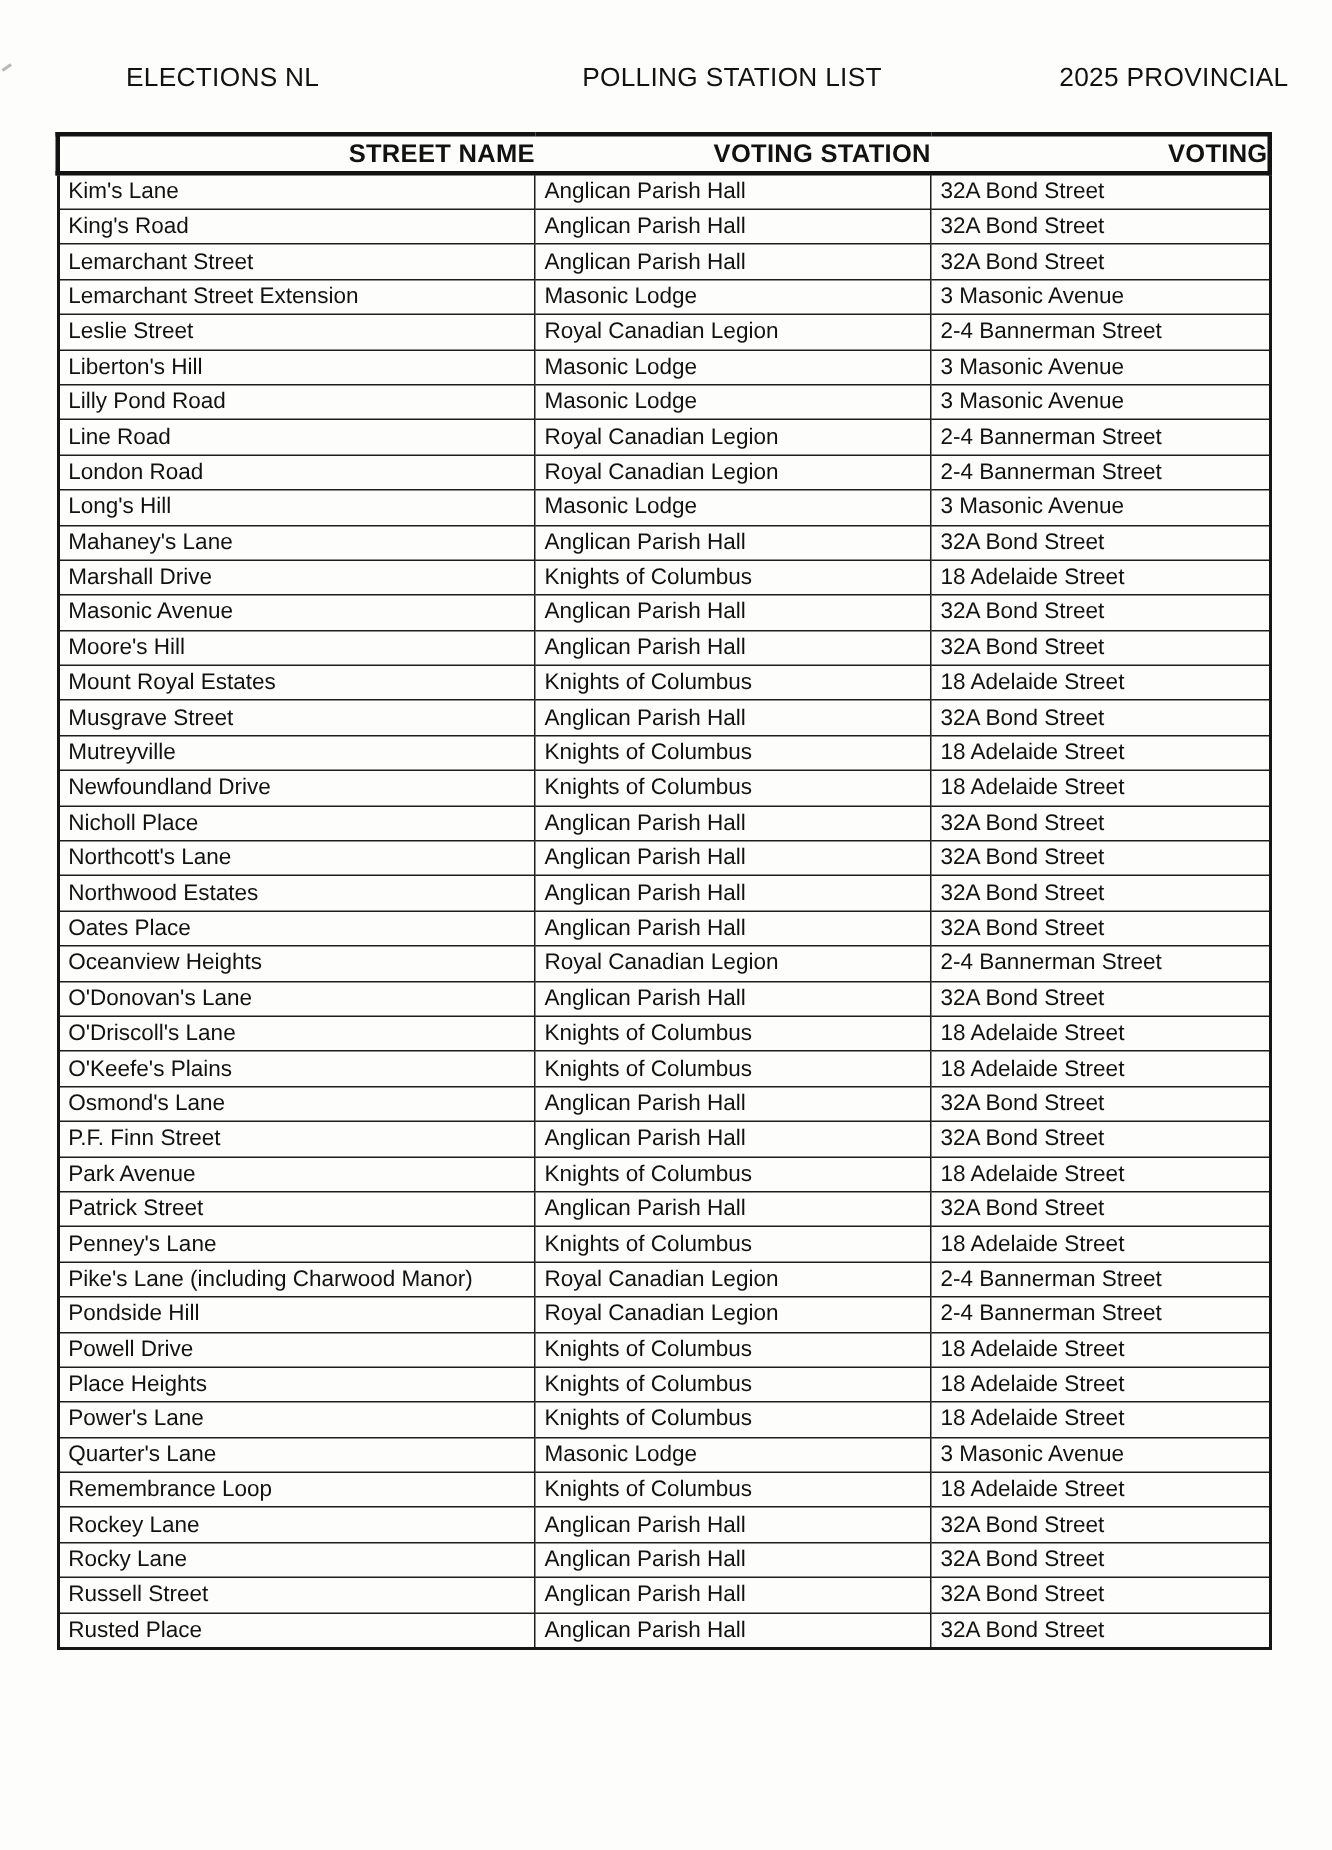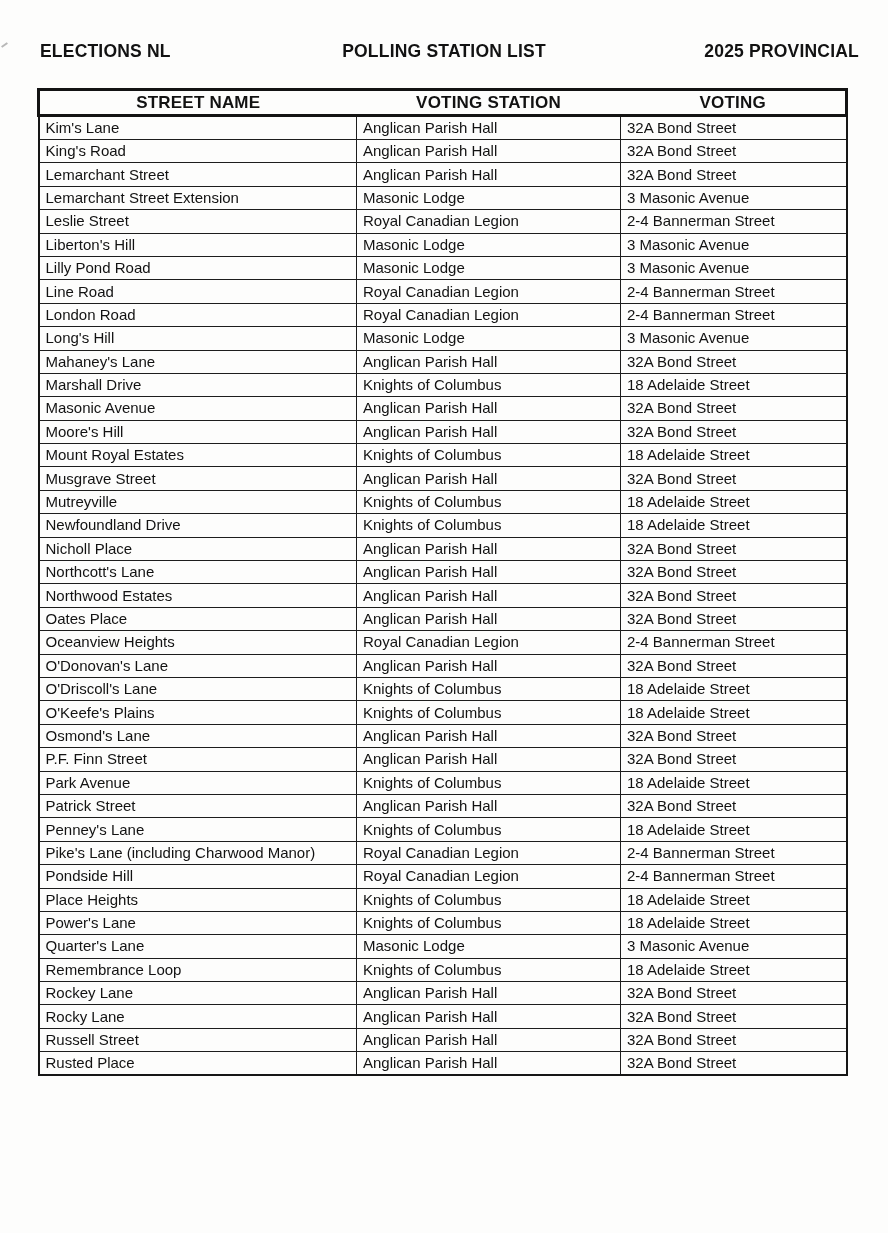--- a/index.html
+++ b/index.html
@@ -17,22 +17,22 @@
     position: absolute; left: 1px; top: 44px;
     width: 7px; height: 2px;
     background: #9a9a9a;
     transform: rotate(-35deg);
     opacity: .7;
   }
 
   .doc-header { position: relative; height: 88px; }
   .doc-header span {
     position: absolute; top: 41px;
-    font-size: 17.5px; font-weight: 700;
-    letter-spacing: .2px; white-space: nowrap;
+    font-size: 17.5px; font-weight: 400;
+    letter-spacing: .2px; white-space: nowrap; margin-left: 44px;
   }
   .org      { left: 40px; }
   .title    { left: 50%; transform: translateX(-50%); }
   .edition  { right: 29px; top: 43px; }
 
   table.polling-table {
     border-collapse: collapse;
     table-layout: fixed;
     margin-left: 37px;
     width: 808px;
@@ -40,21 +40,21 @@
   }
   col.c1 { width: 318px; }
   col.c2 { width: 264px; }
   col.c3 { width: 226px; }
 
   thead tr { border: 3px solid #131313; }
   thead th {
     border: none;
     height: 26px;
     font-size: 17px; font-weight: 700;
-    text-align: center; vertical-align: middle;
+    text-align: right; vertical-align: middle;
     letter-spacing: .2px;
     padding-top: 1px;
   }
 
   tbody td {
     border: 1.6px solid #1d1d1d;
     height: 23.4px;
     font-size: 15px;
     line-height: 22px;
     padding: 0 4px 0 6px;
@@ -284,20 +284,25 @@
       <td>2-4 Bannerman Street</td>
     </tr>
 
     <tr>
       <td>Pondside Hill</td>
       <td>Royal Canadian Legion</td>
       <td>2-4 Bannerman Street</td>
     </tr>
 
 
+    <tr>
+      <td>Powell Drive</td>
+      <td>Knights of Columbus</td>
+      <td>18 Adelaide Street</td>
+    </tr>
 
     <tr>
       <td>Place Heights</td>
       <td>Knights of Columbus</td>
       <td>18 Adelaide Street</td>
     </tr>
 
     <tr>
       <td>Power's Lane</td>
       <td>Knights of Columbus</td>

